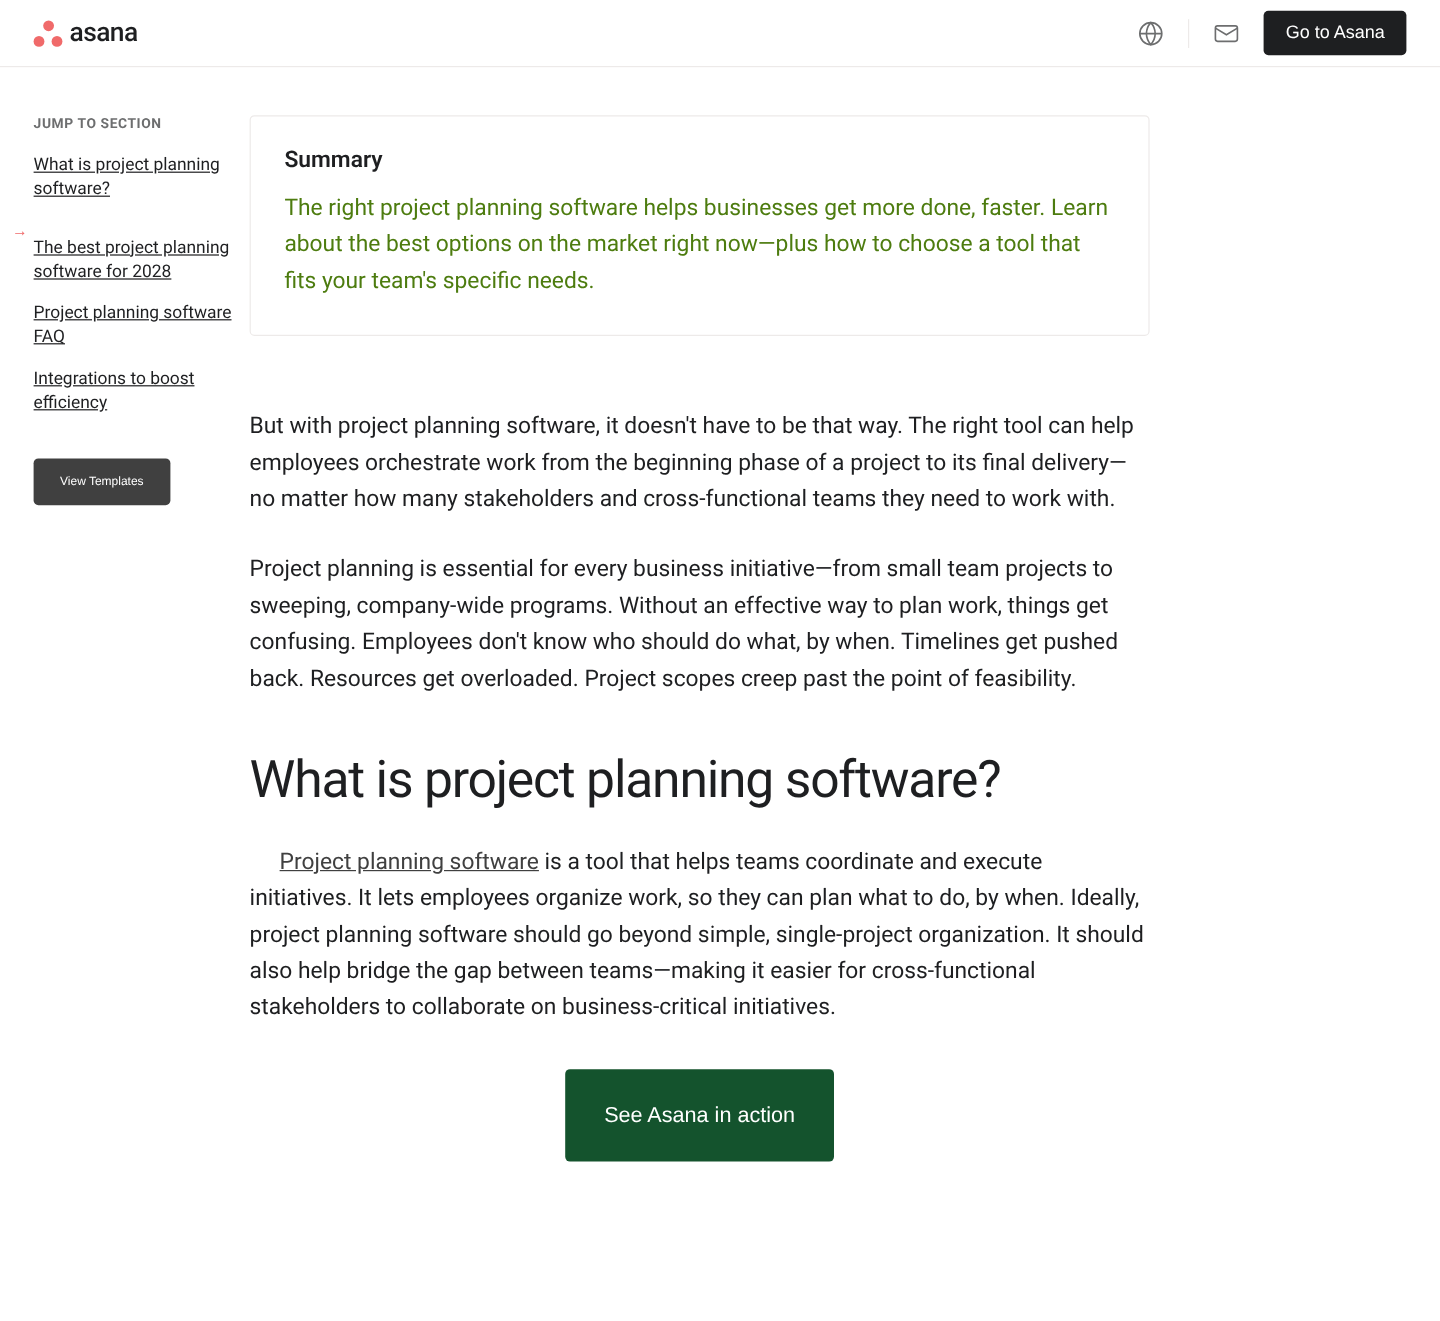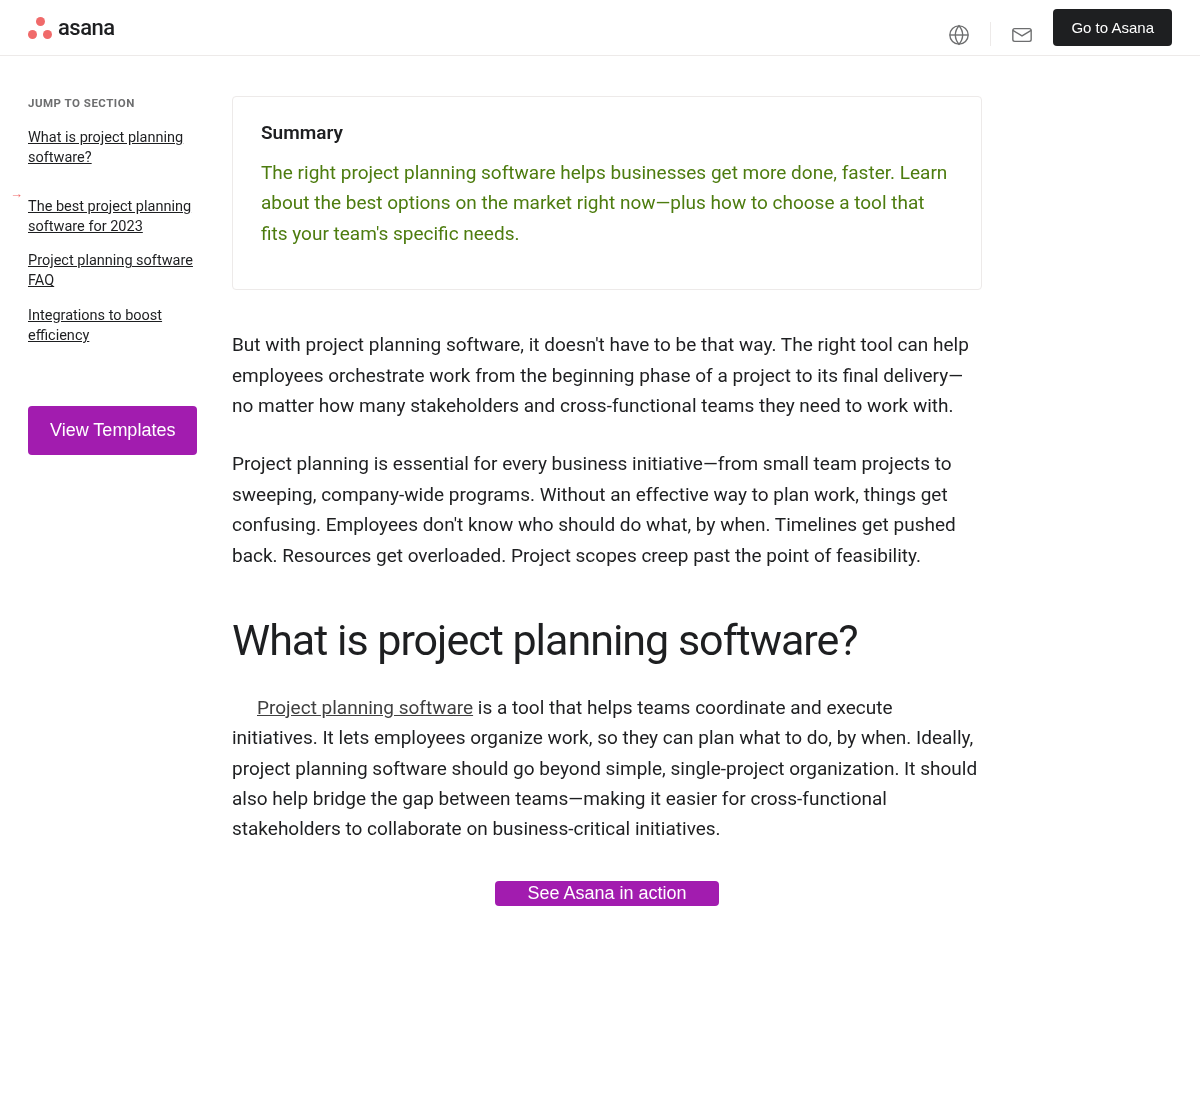--- a/index.html
+++ b/index.html
@@ -45,21 +45,21 @@
     .logo-mark .dot.left { bottom: 0; left: 0; }
     .logo-mark .dot.right { bottom: 0; right: 0; }
     .logo-text {
       font-size: 22px;
       font-weight: 500;
       letter-spacing: -0.5px;
       color: #1e1f21;
     }
     .header-right {
       display: flex;
-      align-items: flex-end;
+      align-items: center;
       gap: 20px;
     }
     .header-icon {
       width: 22px;
       height: 22px;
       cursor: pointer;
       display: flex;
       align-items: center;
       justify-content: center;
       color: #6d6e6f;
@@ -76,21 +76,20 @@
       padding: 10px 18px;
       font-size: 15px;
       font-weight: 500;
       border-radius: 4px;
       cursor: pointer;
     }
     
     .main-container {
       display: flex;
       padding: 40px 28px 40px 28px;
-      gap: 24px;
     }
     
     .sidebar {
       width: 180px;
       flex-shrink: 0;
     }
     .jump-title {
       font-size: 11.5px;
       font-weight: 700;
       letter-spacing: 0.5px;
@@ -116,40 +115,40 @@
       text-decoration: none;
     }
     .nav-arrow {
       position: absolute;
       left: -18px;
       top: 2px;
       color: #f06a6a;
       font-size: 13px;
     }
     .view-templates-btn {
-      margin-top: 60px;
-      background: #a21caf;
+      margin-top: 36px;
+      background: #404040;
       color: #fff;
       border: none;
       padding: 14px 22px;
-      font-size: 18px;
+      font-size: 10px;
       font-weight: 500;
       border-radius: 4px;
       cursor: pointer;
     }
     
     .content {
       flex: 1;
       max-width: 750px;
     }
     .summary-box {
       border: 1px solid #edeae9;
       border-radius: 4px;
-      padding: 24px 28px 40px 28px;
-      margin-bottom: 40px;
+      padding: 24px 28px 30px 28px;
+      margin-bottom: 60px;
     }
     .summary-title {
       font-size: 19px;
       font-weight: 600;
       margin-bottom: 14px;
     }
     .summary-text {
       font-size: 19px;
       line-height: 1.6;
       color: #4d7c0f;
@@ -172,24 +171,24 @@
       color: #404040;
       cursor: pointer;
       margin-left: 25px;
     }
     .cta-container {
       display: flex;
       justify-content: center;
       margin-top: 36px;
     }
     .cta-btn {
-      background: #a21caf;
+      background: #14532d;
       color: #fff;
       border: none;
-      padding: 2px 32px;
+      padding: 28px 32px;
       font-size: 18px;
       font-weight: 500;
       border-radius: 4px;
       cursor: pointer;
     }
   </style>
 </head>
 <body>
 
 <header class="header">
@@ -225,21 +224,21 @@
   <aside class="sidebar">
     <div class="jump-title">JUMP TO SECTION</div>
     <ul class="nav-list">
       <li class="nav-item">
         <span>What is project planning software?</span>
       </li>
       <li class="nav-item active">
         <span class="nav-arrow">→</span>
       </li>
       <li class="nav-item">
-        <span>The best project planning software for 2023</span>
+        <span>The best project planning software for 2028</span>
       </li>
       <li class="nav-item">
         <span>Project planning software FAQ</span>
       </li>
       <li class="nav-item">
         <span>Integrations to boost efficiency</span>
       </li>
     </ul>
     <button class="view-templates-btn">View Templates</button>
   </aside>

